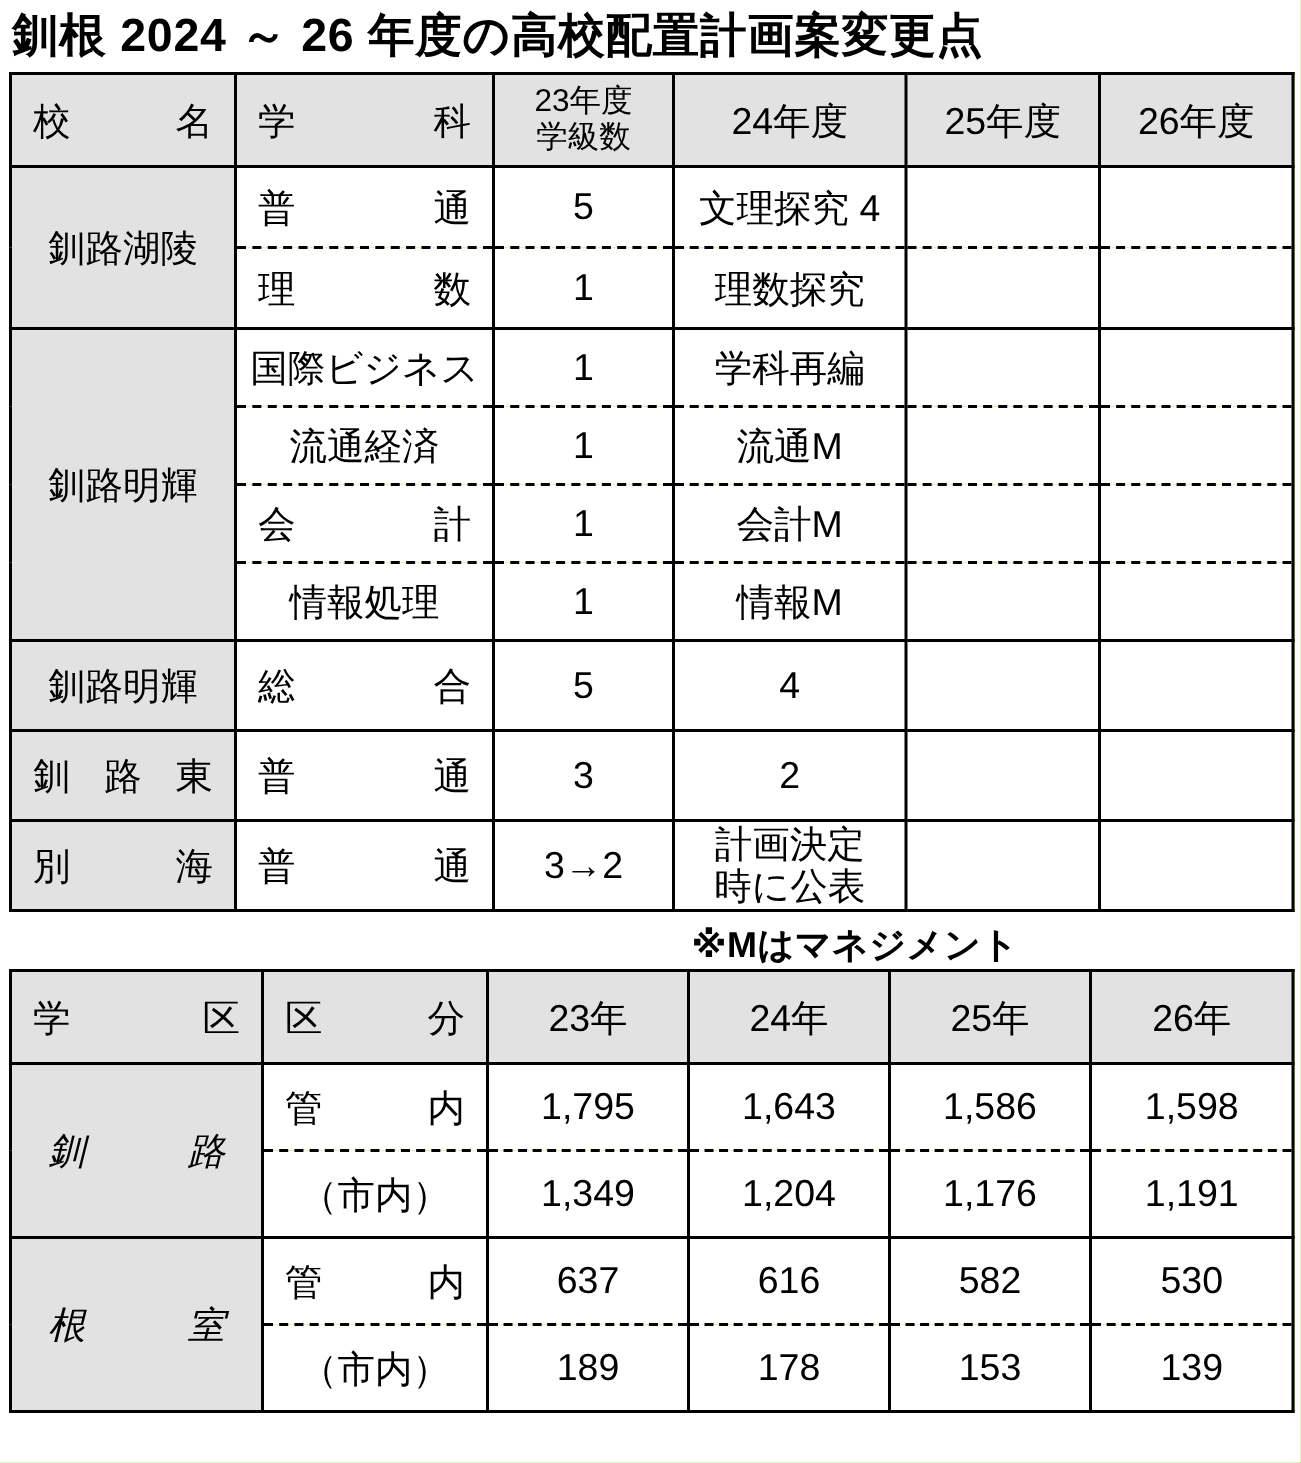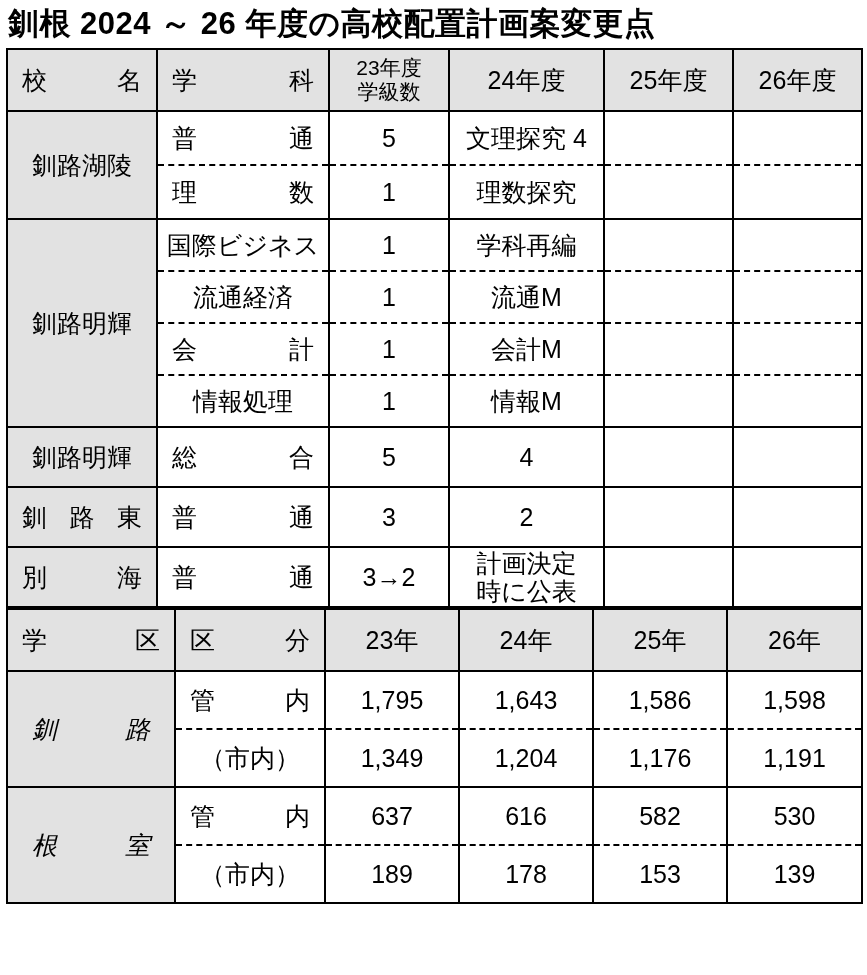--- a/index.html
+++ b/index.html
@@ -252,20 +252,21 @@
         <td class="small-note">
           <div>計画決定</div>
           <div>時に公表</div>
         </td>
         <td></td>
         <td></td>
       </tr>
     </tbody>
   </table>
 
+  <div class="note-right">※Mはマネジメント</div>
 
 
   <table class="grid">
     <colgroup>
       <col style="width:168px">
       <col style="width:150px">
       <col style="width:134px">
       <col style="width:134px">
       <col style="width:134px">
       <col style="width:135px">

